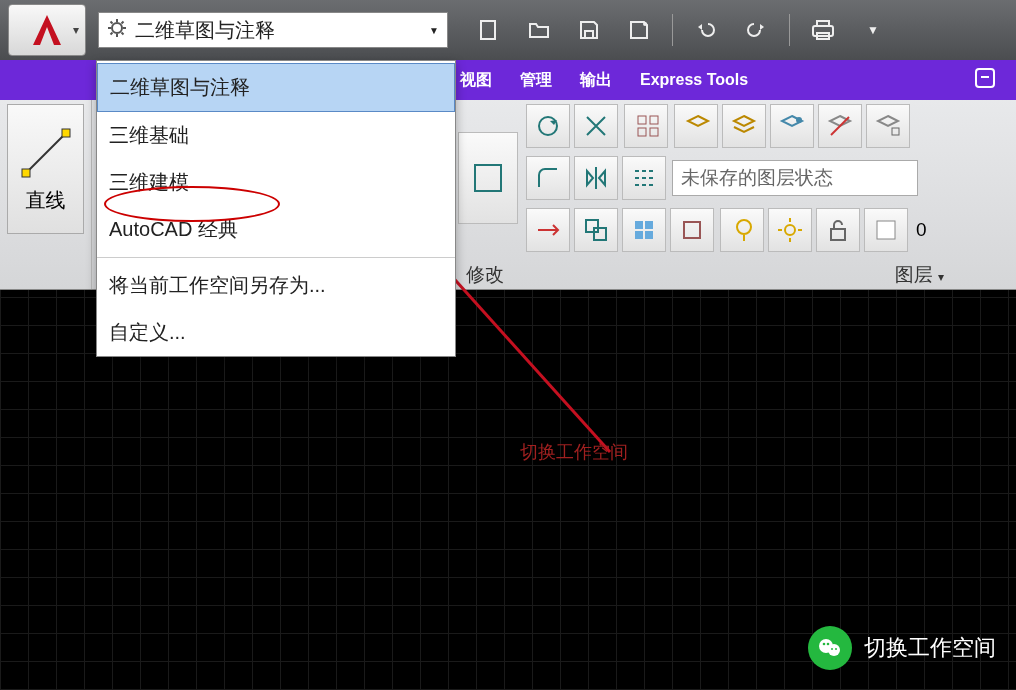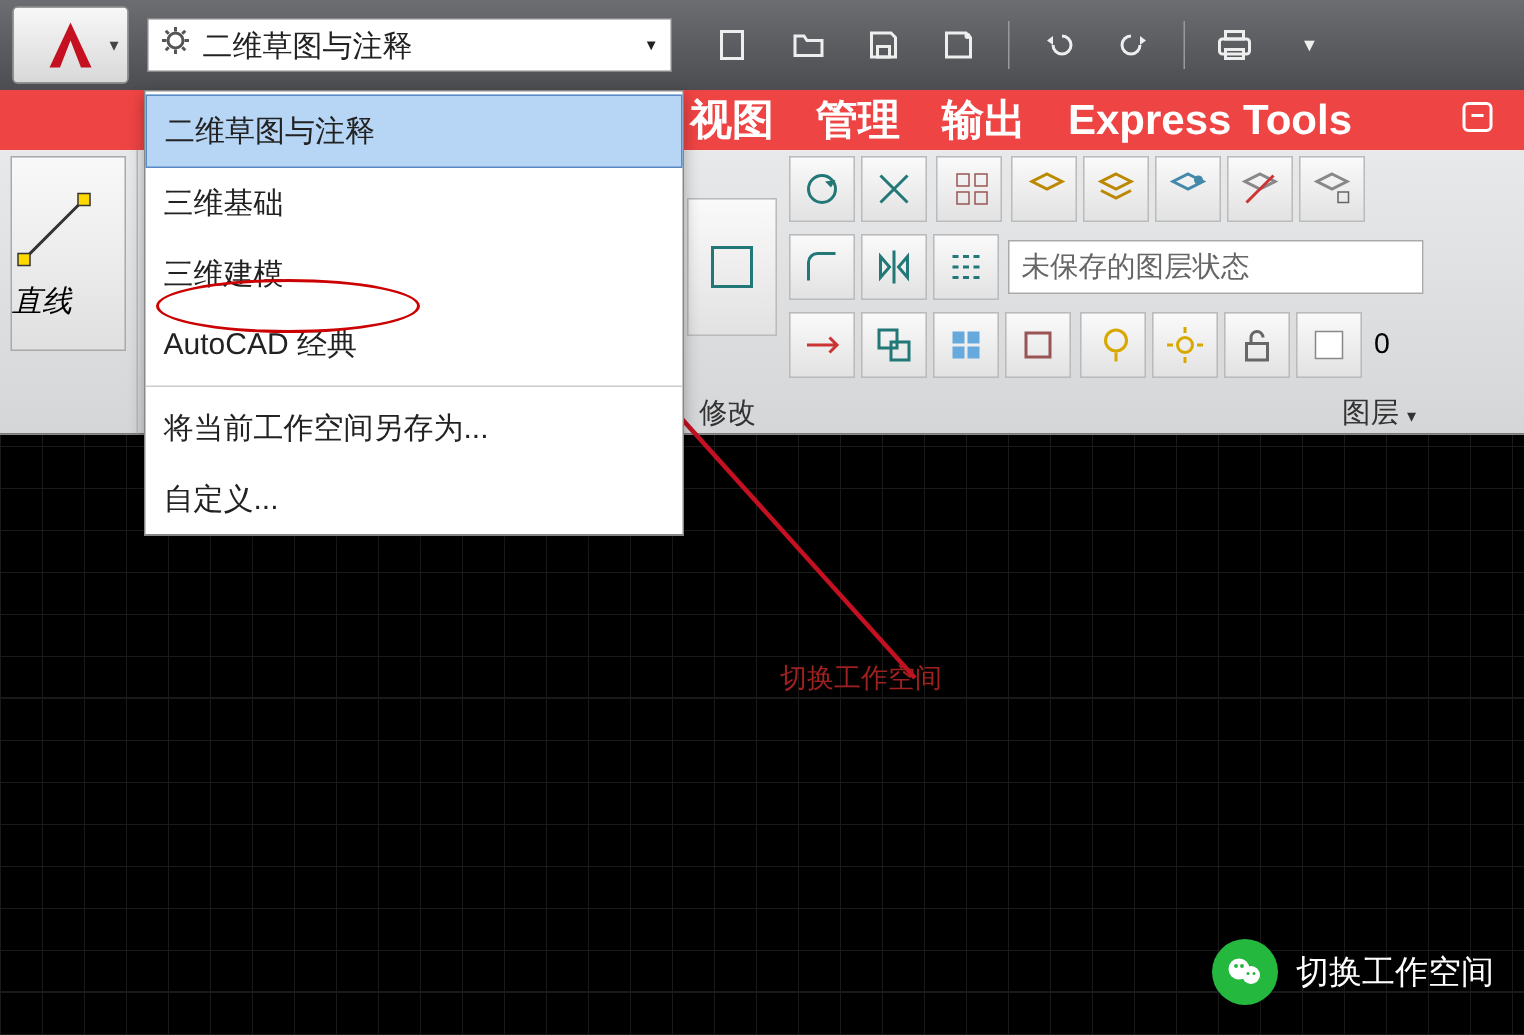--- a/index.html
+++ b/index.html
@@ -55,26 +55,26 @@
   }
   .qat-icons .ic, .qat-icons .sep {
     display: flex;
     align-items: center;
     justify-content: center;
     width: 34px; height: 28px;
   }
   .qat-icons .sep { width: 1px; background: #999; height: 32px; }
   .tabs-row {
     height: 40px;
-    background: #ef4444;
+    background: #6d28d9;
     display: flex;
     align-items: center;
     padding-left: 460px;
     color: #fff;
-    font-size: 28px;
+    font-size: 16px;
     gap: 28px;
   }
   .tabs-row .tab { font-weight: bold; cursor: pointer; }
   .tabs-row .max-ic { margin-left: auto; margin-right: 20px; }
   .ribbon {
     height: 190px;
     background: linear-gradient(#e8e9eb, #d5d6d8);
     border-bottom: 1px solid #888;
     display: flex;
     position: relative;
@@ -84,24 +84,23 @@
     flex-direction: column;
     border-right: 1px solid #bbb;
     padding: 4px;
   }
   .panel-line.first { width: 92px; align-items: center; }
   .line-btn {
     width: 77px; height: 130px;
     background: linear-gradient(#f9f9f9, #e0e0e0);
     border: 1px solid #aaa;
     display: flex; flex-direction: column;
-    justify-content: center;
+    align-items: center; justify-content: center;
     gap: 6px;
     font-size: 20px;
-    font-style: italic;
   }
   .line-btn svg { display: block; }
   .ribbon-mid {
     flex: 1;
     display: flex;
     flex-direction: column;
   }
   .icon-row {
     display: flex;
     align-items: center;
@@ -119,21 +118,21 @@
   .ibtn svg { display: block; }
   .big-ibtn {
     width: 60px; height: 92px;
     background: linear-gradient(#fafafa, #e2e2e2);
     border: 1px solid #bbb;
     display: flex;
     align-items: center; justify-content: center;
   }
   .pg { border-left: 1px solid #bbb; padding-left: 4px; margin-left: 2px; }
   .layer-state {
-    width: 277px; height: 36px;
+    width: 246px; height: 36px;
     background: #fff;
     border: 1px solid #aaa;
     display: flex; align-items: center;
     padding: 0 8px;
     font-size: 19px;
     color: #666;
   }
   .panel-foot {
     display: flex;
     justify-content: space-between;

